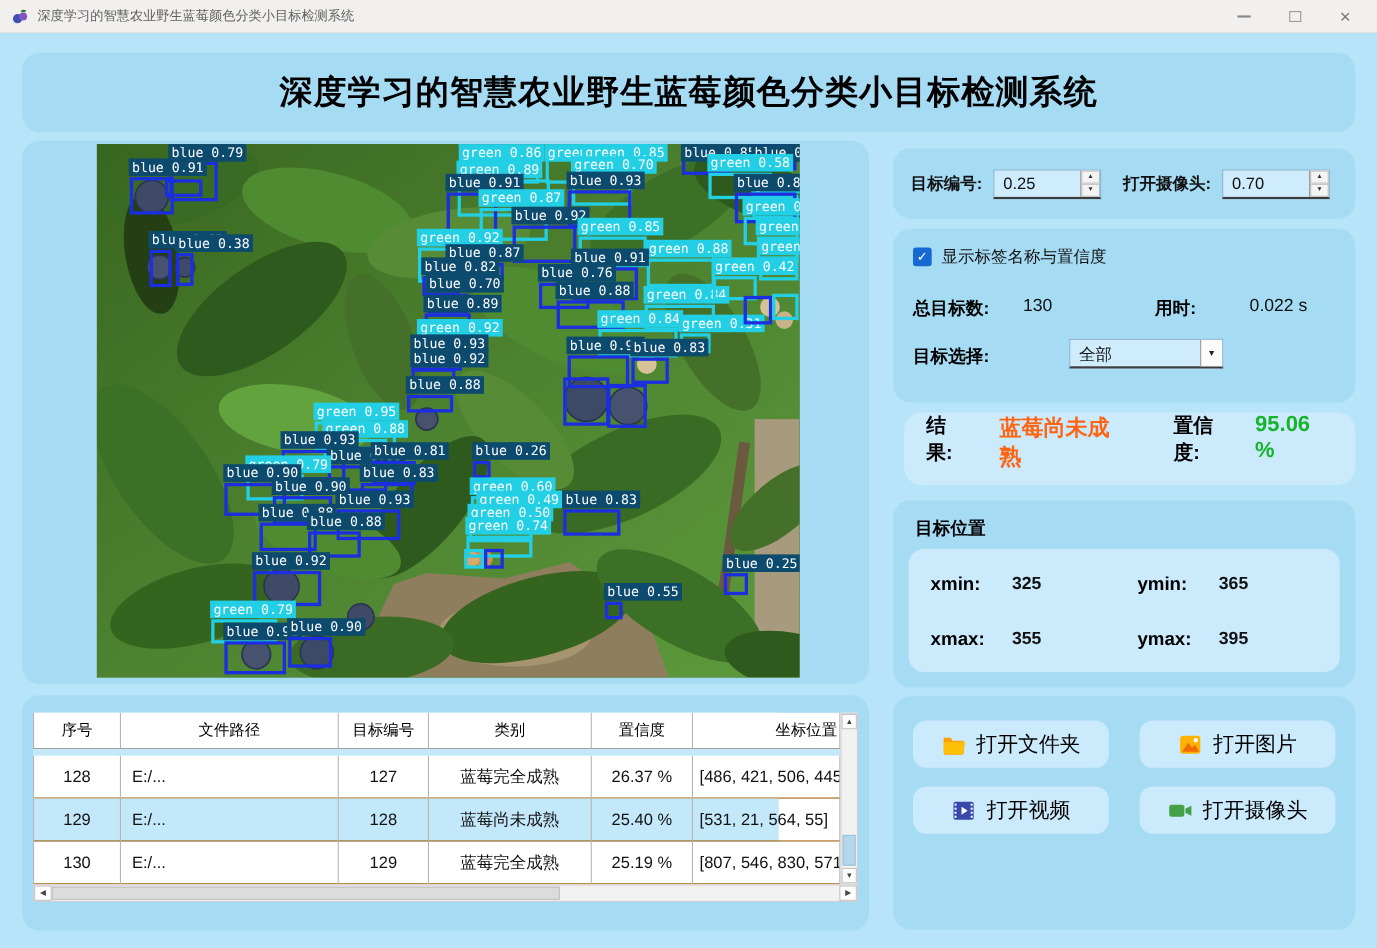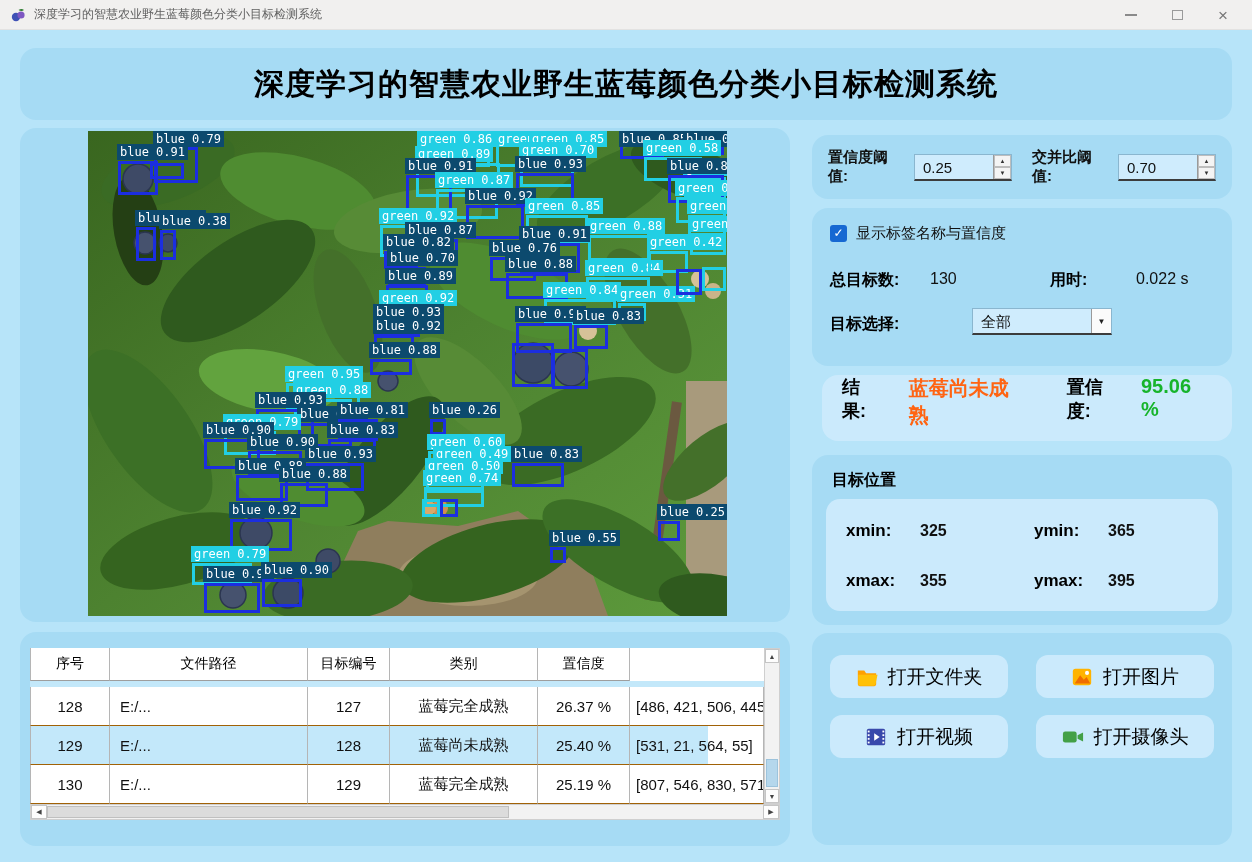--- a/index.html
+++ b/index.html
@@ -322,29 +322,29 @@
       <div class="det g" style="left: 334px; top: 368px; width: 18px; height: 18px;"></div>
       <div class="det b" style="left: 352px; top: 368px; width: 18px; height: 18px;"></div>
       <div class="det b" style="left: 570px; top: 390px; width: 22px; height: 20px;"></div>
       <span class="det-lab b" style="left: 569px; top: 373px;">blue 0.25</span>
       <div class="det b" style="left: 462px; top: 416px; width: 16px; height: 16px;"></div>
       <span class="det-lab b" style="left: 461px; top: 399px;">blue 0.55</span>
     </div>
 </div>
 
 <div class="card card-thresh">
-  <span class="plabel">置信度阈值:</span>
+  <span class="plabel">目标编号:</span>
   <div class="spin">
     <span class="spin-val">0.25</span>
     <span class="spin-btns">
       <span class="spin-btn">▲</span>
       <span class="spin-btn">▼</span>
     </span>
   </div>
-  <span class="plabel" style="margin-left:20px;">交并比阈值:</span>
+  <span class="plabel" style="margin-left:20px;">打开摄像头:</span>
   <div class="spin">
     <span class="spin-val">0.70</span>
     <span class="spin-btns">
       <span class="spin-btn">▲</span>
       <span class="spin-btn">▼</span>
     </span>
   </div>
 </div>
 
 <div class="card card-settings">
@@ -427,20 +427,21 @@
 </div>
 
 <div class="card table-card"></div>
 <div class="tbl">
   <div class="thead tgrid">
     <div class="tc first">序号</div>
     <div class="tc">文件路径</div>
     <div class="tc">目标编号</div>
     <div class="tc">类别</div>
     <div class="tc">置信度</div>
+    <div class="tc coords">坐标位置</div>
   </div>
   <div class="sliver"></div>
 
   <div class="trow tgrid" style="top:39px;">
     <div class="tc first">128</div>
     <div class="tc left">E:/...</div>
     <div class="tc">127</div>
     <div class="tc">蓝莓完全成熟</div>
     <div class="tc">26.37 %</div>
     <div class="tc coords">[486, 421, 506, 445]</div>

